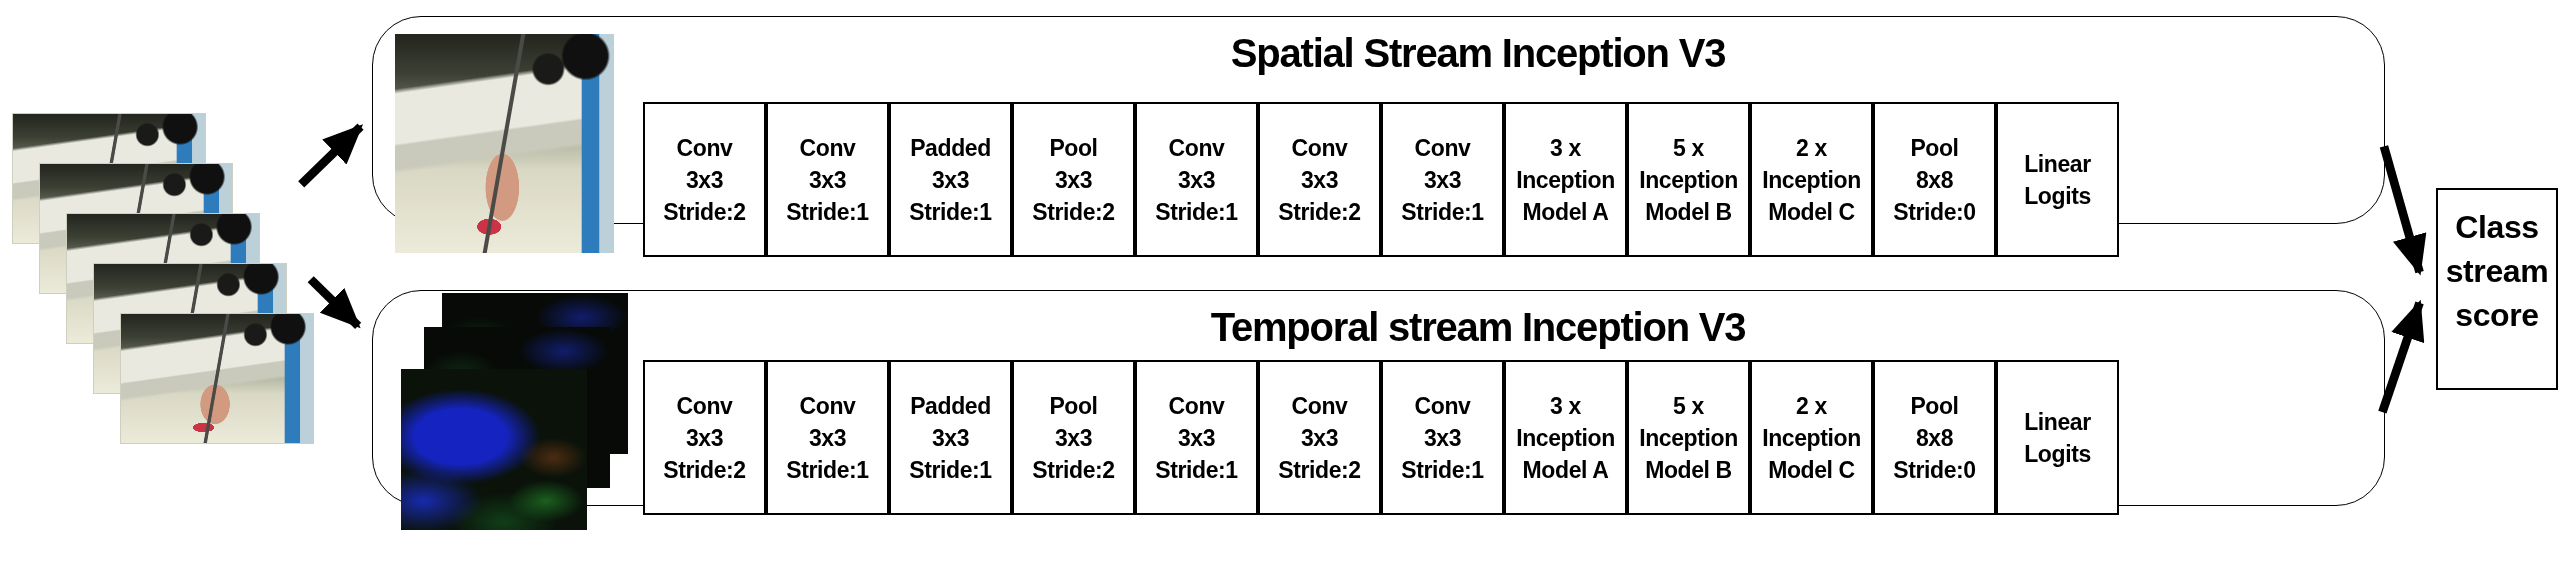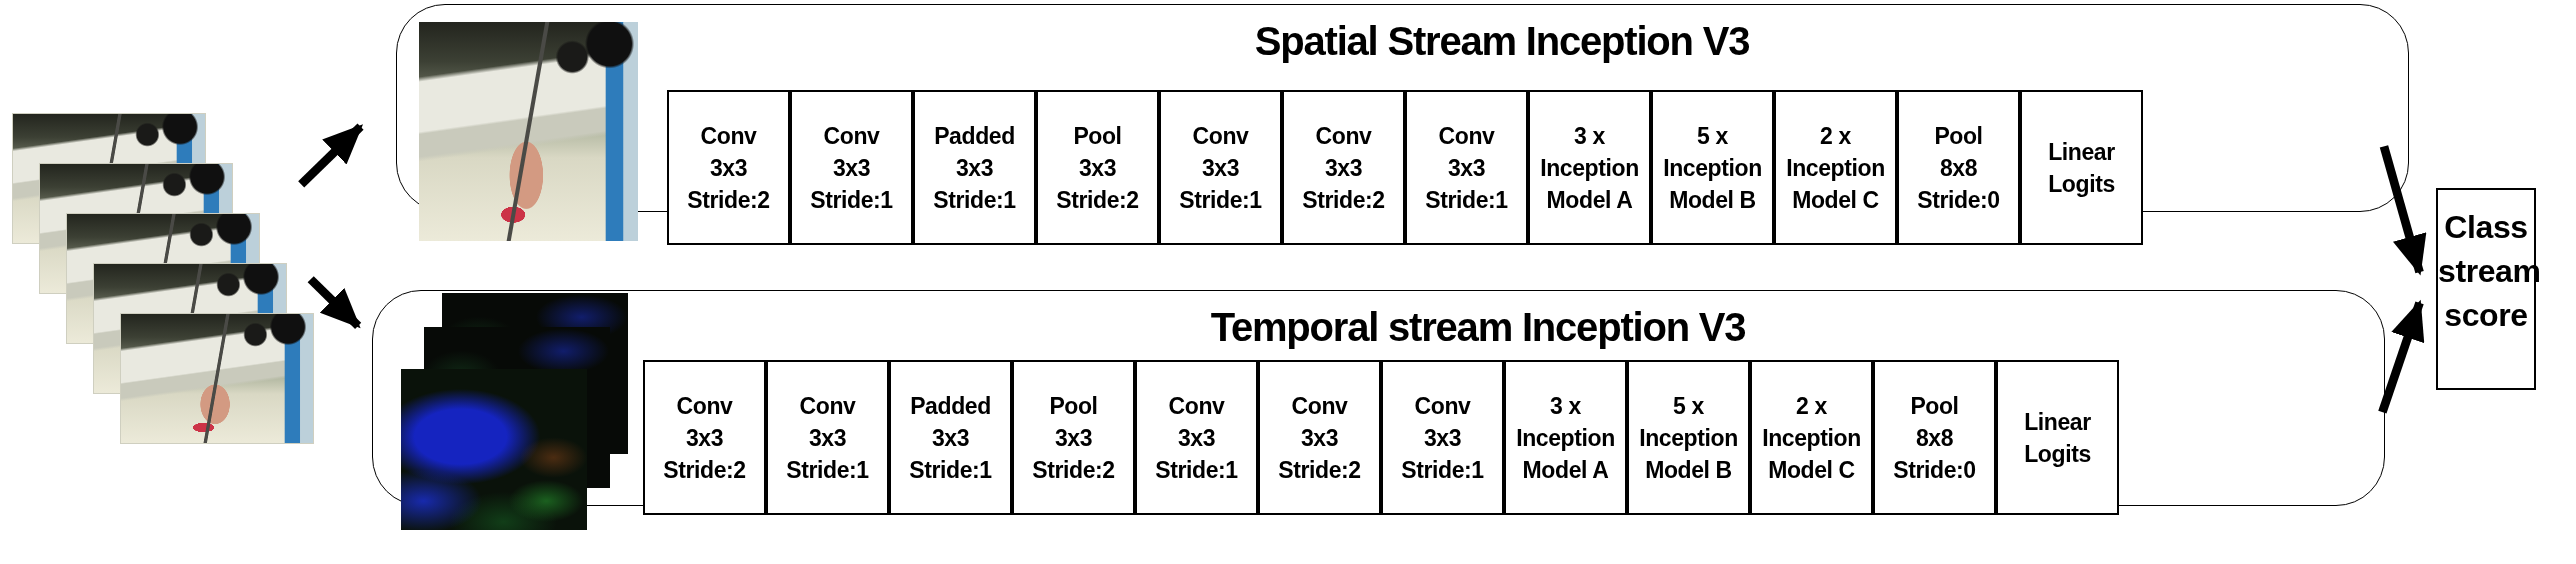--- a/index.html
+++ b/index.html
@@ -49,21 +49,21 @@
       radial-gradient(ellipse 45% 28% at 12% 82%, rgba(26,46,201,.85), rgba(0,0,0,0) 70%),
       radial-gradient(ellipse 40% 26% at 55% 95%, rgba(20,80,30,.7), rgba(0,0,0,0) 72%),
       #0a120a;
   }
 
   
   .stream{
     position:absolute;left:372px;width:2013px;
     border:1.6px solid #000;border-radius:49px;background:#fff;box-sizing:border-box;
   }
-  #spatial-stream{top:4px;height:208px;margin-left:24px;}
+  #spatial-stream{top:16px;height:208px;}
   #temporal-stream{top:290px;height:216px;}
 
   .stream-title{
     position:absolute;left:270px;width:1670px;top:14.2px;margin:0;
     text-align:center;font-size:40px;font-weight:bold;letter-spacing:-1.2px;white-space:nowrap;
   }
 
   .main-rgb{position:absolute;left:22px;top:17.4px;width:219px;height:219px;}
 
   .boxes{
@@ -74,21 +74,21 @@
   #temporal-stream .boxes{top:69px;}
 
   .pbox{
     width:123px;height:155px;border:2.4px solid #000;box-sizing:border-box;background:#fff;
     display:flex;flex-direction:column;justify-content:center;
     text-align:center;font-weight:bold;font-size:23px;line-height:32px;letter-spacing:-0.4px;
   }
 
   
   .fusion{
-    position:absolute;left:2436px;top:188px;width:100px;height:202px;
+    position:absolute;left:2436px;top:188px;width:122px;height:202px;
     border:2.4px solid #000;box-sizing:border-box;background:#fff;
     display:flex;flex-direction:column;justify-content:center;padding-bottom:36px;
     text-align:center;font-weight:bold;font-size:32px;line-height:44px;letter-spacing:-0.4px;
   }
 
   
   .overlay{position:absolute;left:0;top:0;pointer-events:none;}
   .overlay line{stroke:#000;stroke-width:11;}
 </style>
 </head>

